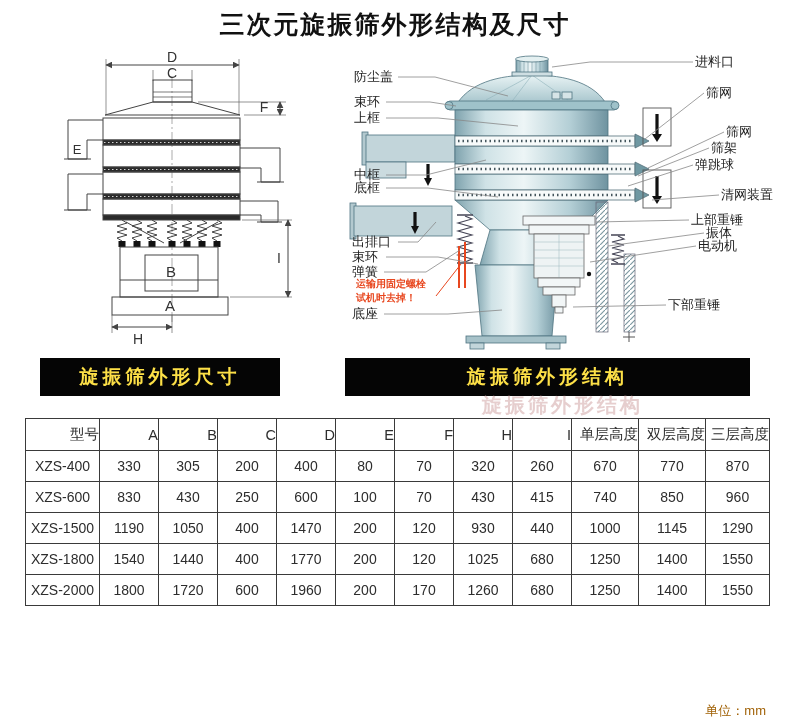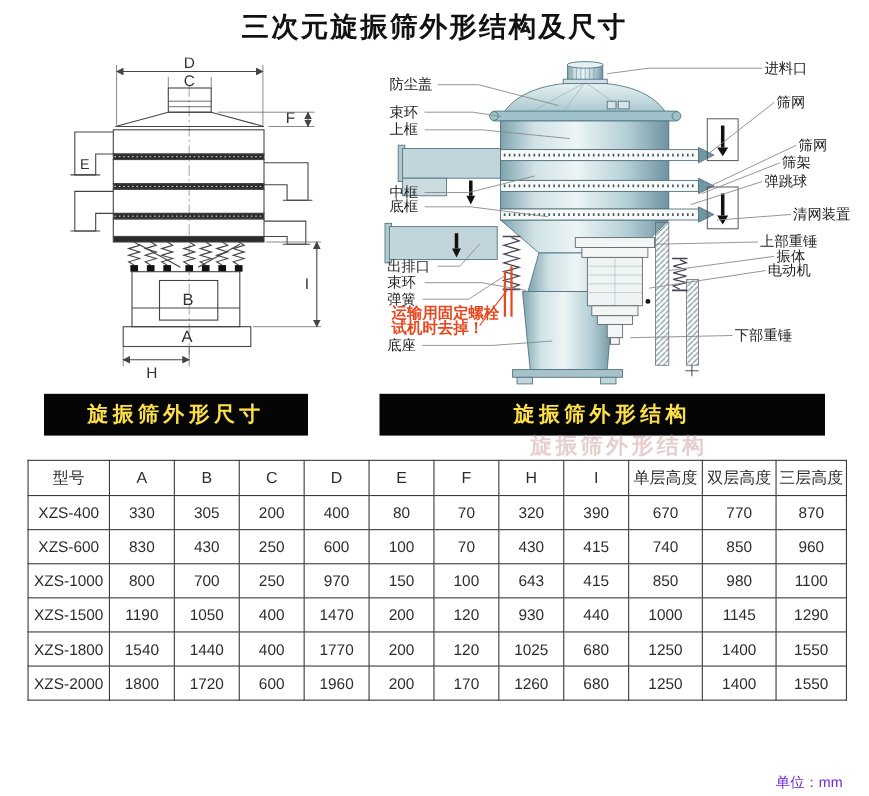--- a/index.html
+++ b/index.html
@@ -5,34 +5,34 @@
   html,body{margin:0;padding:0;background:#fff;}
   .page{position:relative;width:790px;height:724px;background:#fff;overflow:hidden;
         font-family:"Liberation Sans","DejaVu Sans",sans-serif;color:#222;}
   .page-title{position:absolute;left:0;right:0;top:8px;text-align:center;
         font-size:25px;font-weight:bold;letter-spacing:2px;color:#111;margin:0;}
   .diagram{position:absolute;}
   #dim-diagram{left:40px;top:52px;width:300px;height:300px;}
   #struct-diagram{left:340px;top:50px;width:450px;height:305px;}
   #struct-diagram svg{position:absolute;left:0;top:0;}
   .lbl{position:absolute;font-size:13px;color:#1d1d1d;white-space:nowrap;line-height:14px;}
-  .lbl.red{color:#e8471f;font-weight:bold;font-size:14px;}
+  .lbl.red{color:#e8471f;font-weight:bold;font-size:10px;}
   .banner{position:absolute;top:358px;height:38px;background:#050505;color:#fde047;
         display:flex;align-items:center;justify-content:center;
         font-size:19px;font-weight:bold;letter-spacing:4px;}
   #banner-left{left:40px;width:240px;}
   #banner-right{left:345px;width:405px;}
   .watermark{position:absolute;left:482px;top:392px;font-size:20px;letter-spacing:3px;
         color:rgba(205,158,158,0.5);font-weight:bold;}
   table.spec{position:absolute;left:25px;top:418px;width:744px;border-collapse:collapse;
         table-layout:fixed;}
   table.spec th,table.spec td{border:1px solid #3a3a3a;text-align:center;padding:0;
         height:30px;font-size:14px;color:#2d2d2d;font-weight:normal;white-space:nowrap;overflow:hidden;}
-  table.spec th{height:31px;font-size:14.5px;}
-  .unit-note{position:absolute;right:24px;top:702px;font-size:13px;color:#6d28d9;margin-left:32px;}
+  table.spec th{height:31px;font-size:14.5px;text-align:right;}
+  .unit-note{position:absolute;right:24px;top:702px;font-size:13px;color:#a16207;margin-left:32px;}
   svg text{font-family:"Liberation Sans","DejaVu Sans",sans-serif;fill:#333;}
 </style>
 </head>
 <body>
 
 <div class="page">
 
   <h1 class="page-title">三次元旋振筛外形结构及尺寸</h1>
 
   <div class="diagram" id="dim-diagram">
@@ -324,52 +324,38 @@
     <tbody>
         <tr>
           <td>XZS-400</td>
           <td>330</td>
           <td>305</td>
           <td>200</td>
           <td>400</td>
           <td>80</td>
           <td>70</td>
           <td>320</td>
-          <td>390</td>
+          <td>260</td>
           <td>670</td>
           <td>770</td>
           <td>870</td>
         </tr>
         <tr>
           <td>XZS-600</td>
           <td>830</td>
           <td>430</td>
           <td>250</td>
           <td>600</td>
           <td>100</td>
           <td>70</td>
           <td>430</td>
           <td>415</td>
           <td>740</td>
           <td>850</td>
           <td>960</td>
-        </tr>
-        <tr>
-          <td>XZS-1000</td>
-          <td>800</td>
-          <td>700</td>
-          <td>250</td>
-          <td>970</td>
-          <td>150</td>
-          <td>100</td>
-          <td>643</td>
-          <td>415</td>
-          <td>850</td>
-          <td>980</td>
-          <td>1100</td>
         </tr>
         <tr>
           <td>XZS-1500</td>
           <td>1190</td>
           <td>1050</td>
           <td>400</td>
           <td>1470</td>
           <td>200</td>
           <td>120</td>
           <td>930</td>

